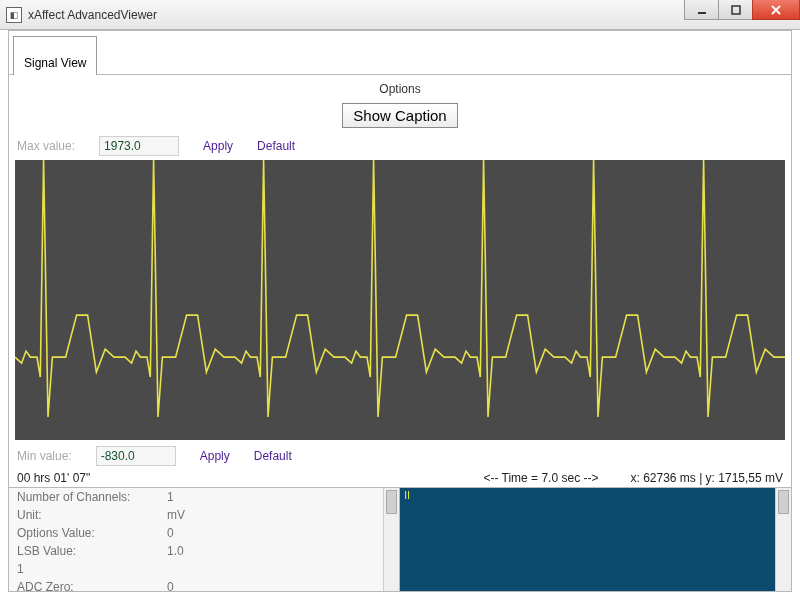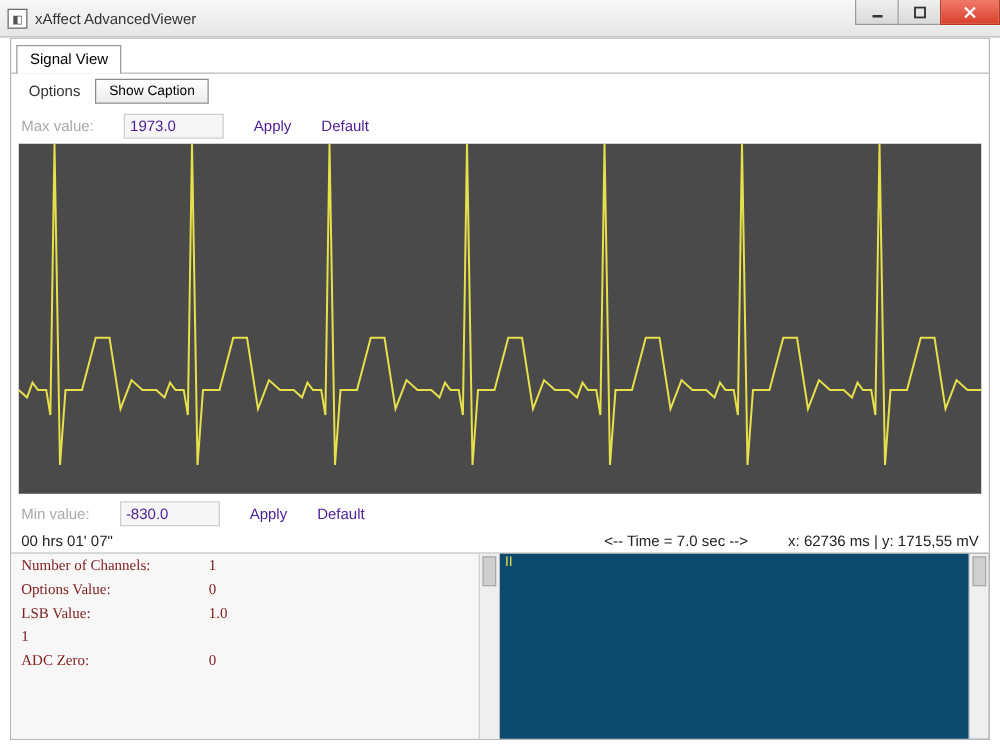--- a/index.html
+++ b/index.html
@@ -30,56 +30,56 @@
   .win-btn svg { display:block; }
   
   .client {
     position: absolute; left: 8px; right: 8px; top: 30px; bottom: 8px;
     border: 1px solid #b8b8b8; background: #fff;
     display: flex; flex-direction: column;
   }
   
   .tabbar { display: flex; padding: 4px 4px 0 4px; border-bottom: 1px solid #b8b8b8; }
   .tab {
-    padding: 3px 10px 5px 10px; border: 1px solid #9a9a9a; border-bottom: none;
+    padding: 19px 10px 5px 10px; border: 1px solid #9a9a9a; border-bottom: none;
     background: #fff; position: relative; top: 1px; font-size: 12px;
   }
   
-  .menurow { display: flex; align-items: center; gap: 4px; padding: 4px 6px; }
+  .menurow { display: flex; align-items: center; gap: 4px; padding: 4px 6px; flex-direction: column; }
   .menuitem { padding: 3px 8px; color: #333; }
   .btn {
     border: 1px solid #8a8a8a; background: linear-gradient(#fff,#ececec);
-    padding: 3px 10px; font-size: 11px;
+    padding: 3px 10px; font-size: 15px;
   }
   
   .valrow { display: flex; align-items: center; gap: 24px; padding: 4px 8px; color: #a9a9a9; }
   .valrow .labeltext { color:#a9a9a9; }
   .valrow input.numbox {
     width: 80px; height: 20px; border: 1px solid #cfcfcf; background: #f6f6f6;
-    color: #4c1d95; padding: 0 4px; font-size: 12px;
+    color: #14532d; padding: 0 4px; font-size: 12px;
   }
   .valrow .link { color:#4c1d95; }
   
   .signal {
     flex: 0 0 280px; margin: 0 6px 2px 6px; background:#4a4a4a; position:relative; overflow:hidden;
   }
   .signal svg { position:absolute; inset:0; width:100%; height:100%; }
   
   .statusbar { display:flex; padding: 1px 8px 2px 8px; font-size:12px; color:#222; }
   .status-left { flex:0 0 auto; }
   .status-center { flex:1; text-align:right; }
   .status-right { flex:0 0 auto; text-align:right;margin-left:32px; }
   
   .bottom { flex:1; display:flex; border-top:1px solid #b8b8b8; min-height:0;}
   .infopanel {
     width: 50%; border-right:1px solid #b8b8b8; background:#f7f7f7;
     display:flex; flex-direction:column; position:relative; min-width:0;
   }
   .infotable { flex:1; overflow:hidden; }
-  .inforow { display:flex; padding: 2px 8px; font-size:12px; color:#7f1d1d;font-family:Liberation Serif, serif;}
+  .inforow { display:flex; padding: 2px 8px; font-size:12px; color:#737373;}
   .inforow .klabel { width: 150px; }
   .inforow .kval { }
   .scrollbar {
     position:absolute; right:0; top:0; bottom:0; width:16px;
     background:#efefef; border-left:1px solid #cfcfcf;
     display:flex; flex-direction:column; justify-content:space-between;
   }
   .scroll-thumb-track { flex:1; position:relative; }
   .scroll-thumb { position:absolute; left:2px; right:2px; top:2px; height:24px; background:#cfcfcf; border:1px solid #aaa;}
   .channelpanel {
@@ -153,20 +153,24 @@
   </div>
 
   <div class="bottom">
     <div class="infopanel">
       <div class="infotable" id="infotable">
           <div class="inforow">
             <span class="klabel">Number of Channels:</span>
             <span class="kval">1</span>
           </div>
           <div class="inforow">
+            <span class="klabel">Unit:</span>
+            <span class="kval">mV</span>
+          </div>
+          <div class="inforow">
             <span class="klabel">Options Value:</span>
             <span class="kval">0</span>
           </div>
           <div class="inforow">
             <span class="klabel">LSB Value:</span>
             <span class="kval">1.0</span>
           </div>
           <div class="inforow">
             <span class="kval">1</span>
           </div>

